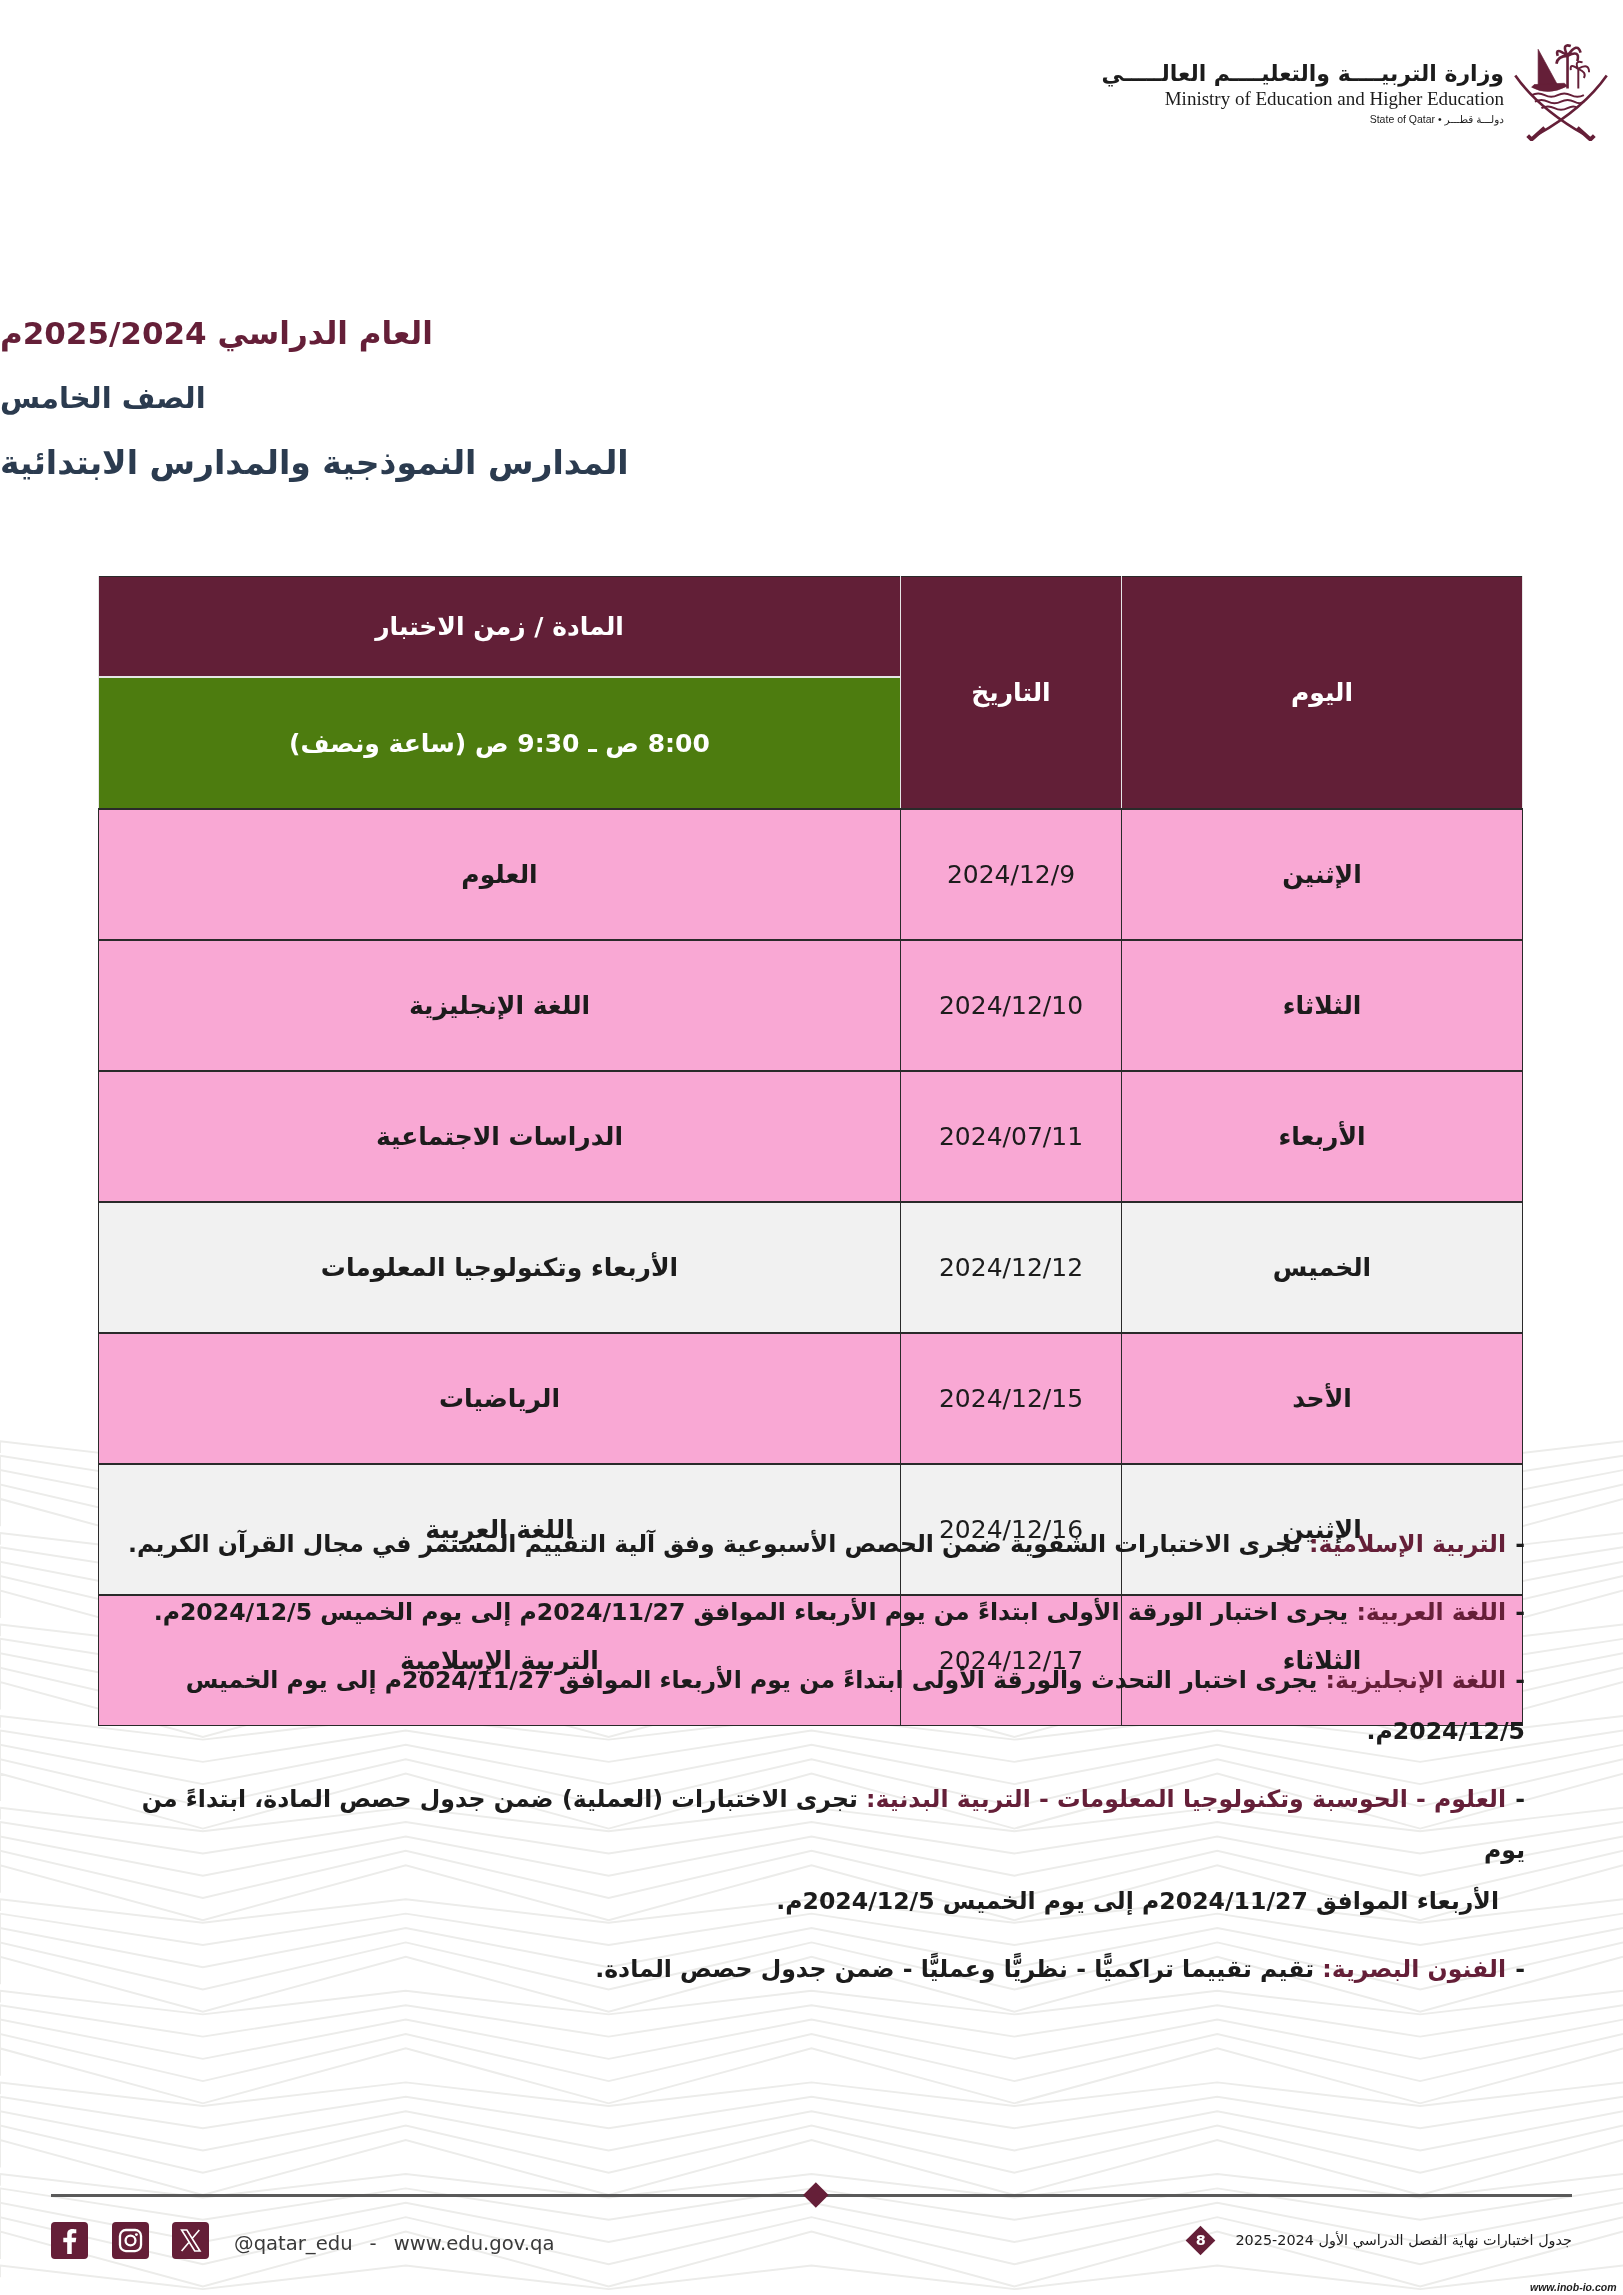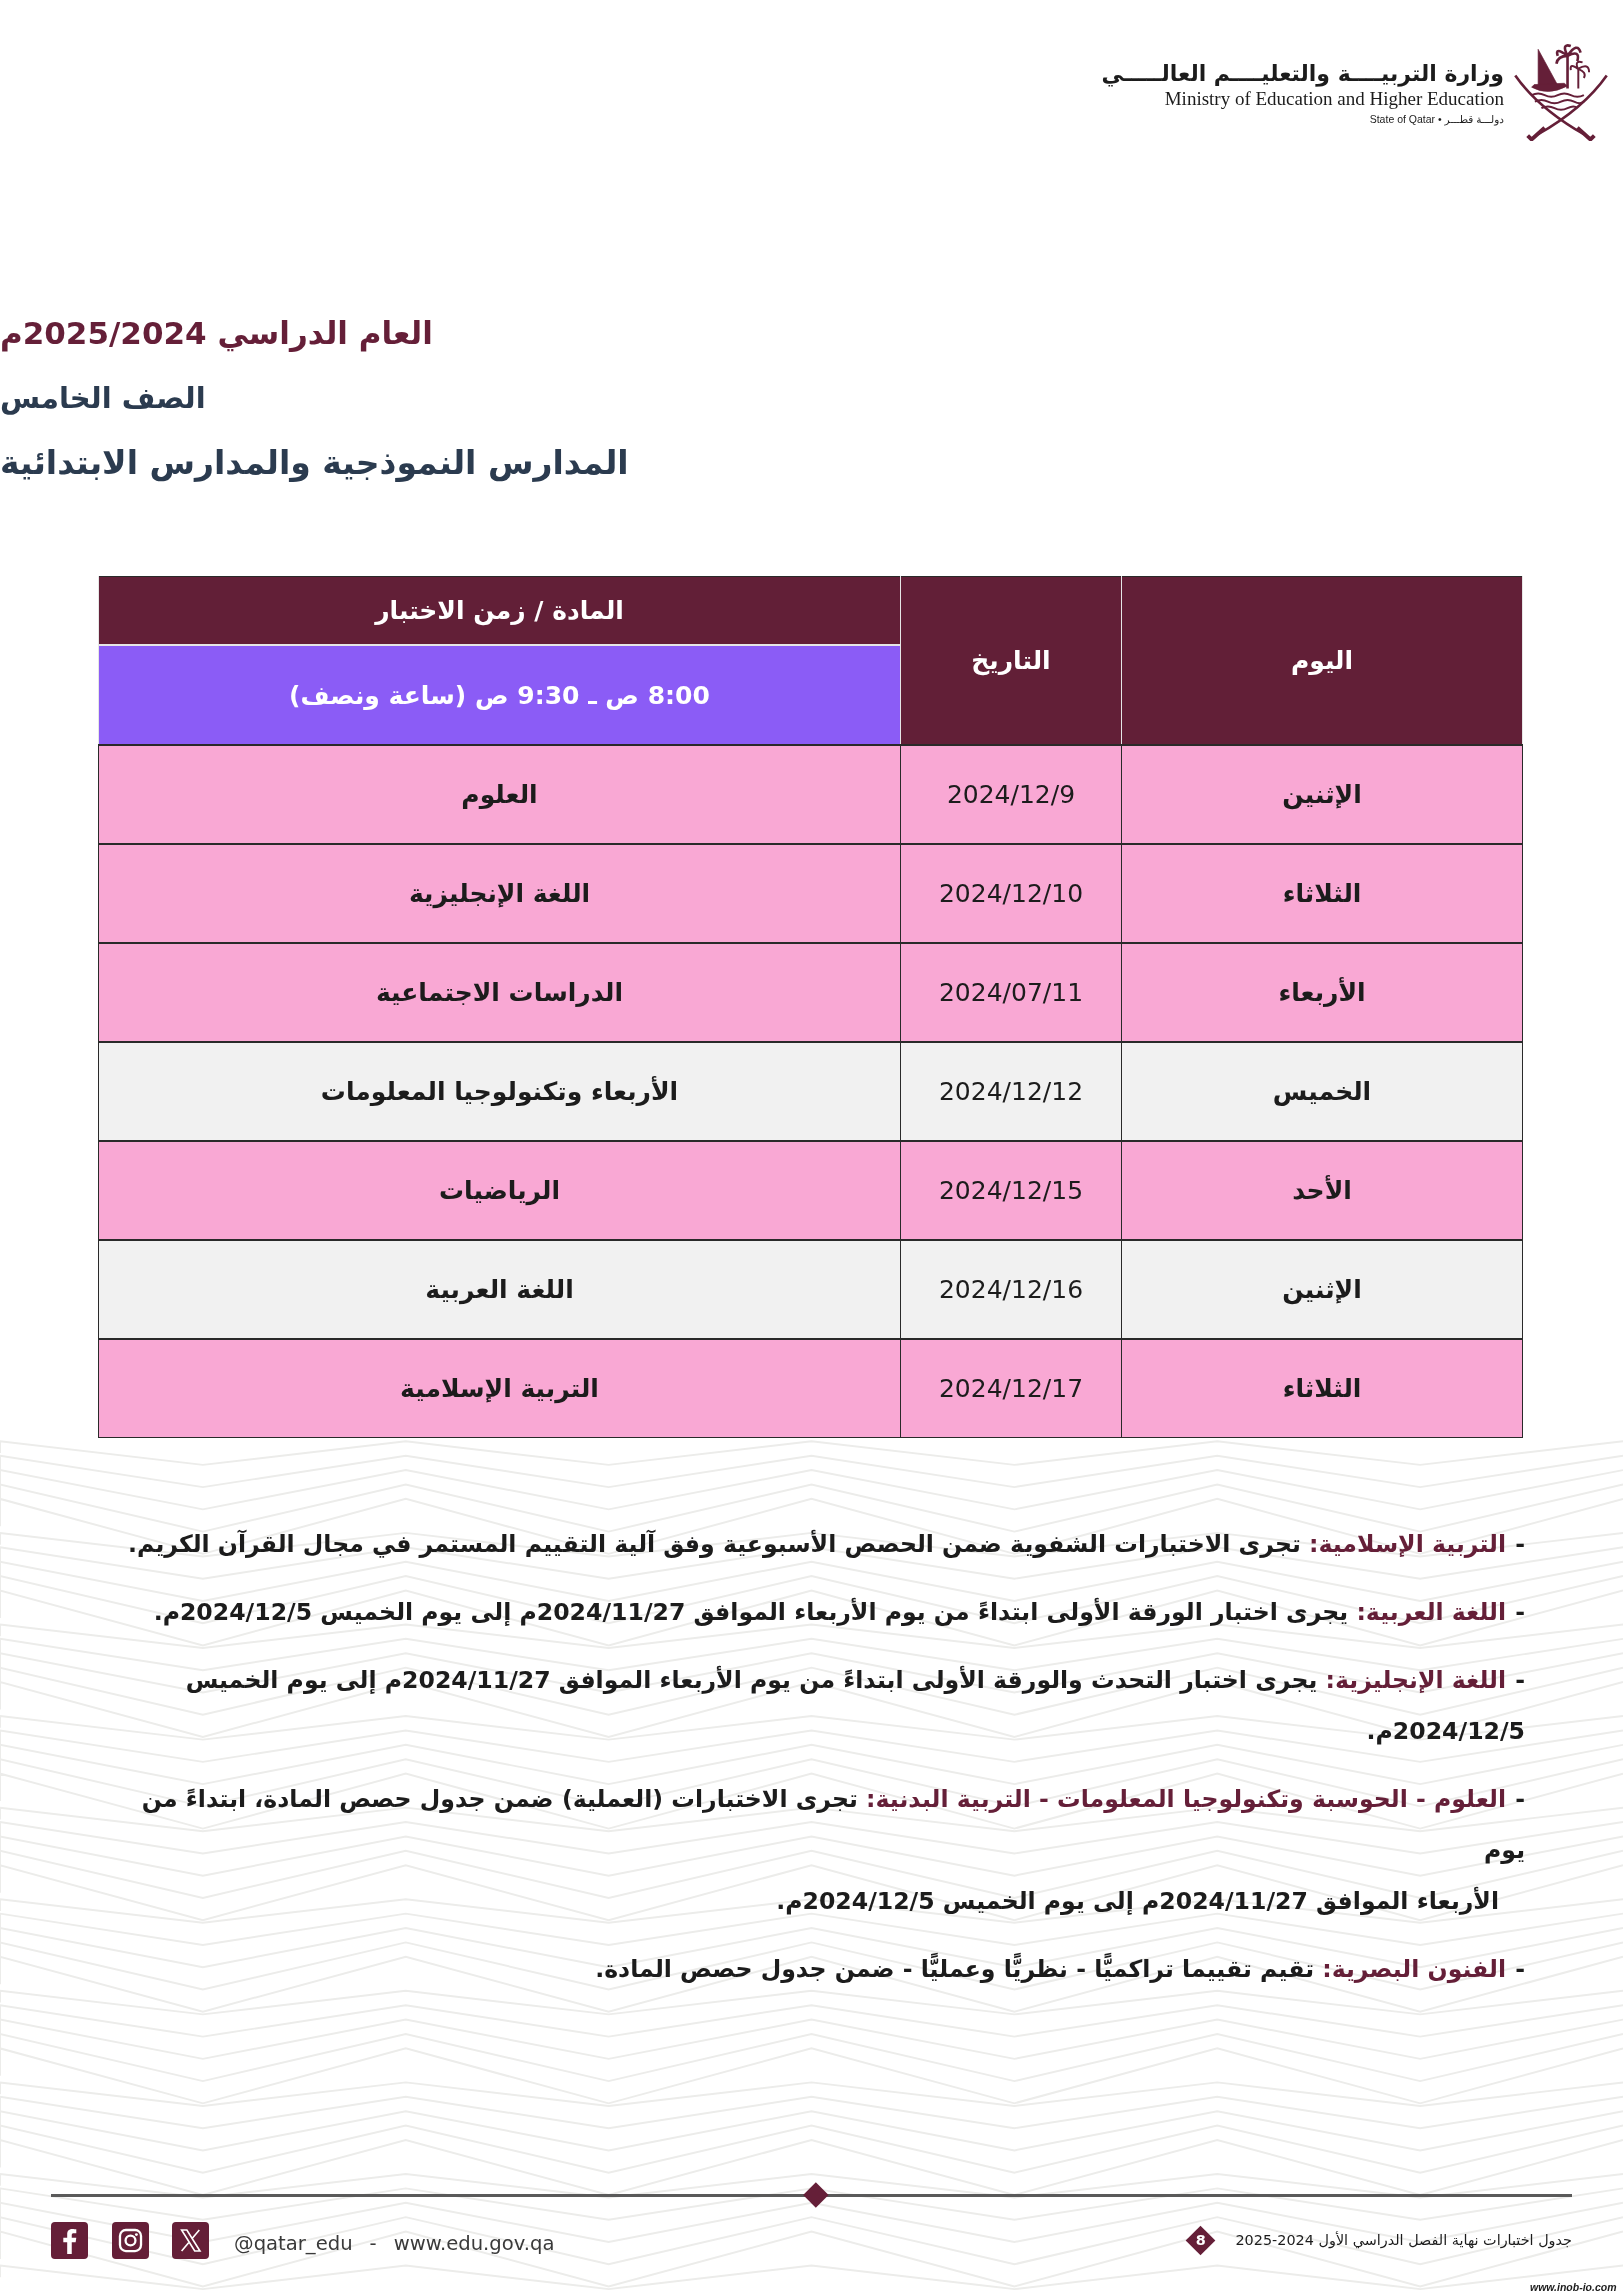--- a/index.html
+++ b/index.html
@@ -29,27 +29,27 @@
     .t2 { font-size: 29px; color: #2b3b4f; height: 64px; line-height: 63px; font-weight: bold; }
     .t3 { font-size: 33px; color: #2b3b4f; line-height: 63px; font-weight: bold; }
 
     
     .schedule {
       left: 98px; top: 576px; width: 1424px;
       border-collapse: collapse; direction: rtl;
       table-layout: fixed;
     }
     .schedule th, .schedule td {
-      text-align: center; vertical-align: middle; padding: 0;
+      text-align: center; vertical-align: middle; padding: 16px;
     }
     .schedule th {
       background: #621f37; color: #ffffff; font-weight: bold; font-size: 25px;
       border-left: 1.3px solid #e6e6e6; border-right: 1.3px solid #e6e6e6;
     }
-    .schedule th.sub-time { background: #8b5cf6; height: 98px; font-size: 25px; border-top: 2px solid #e6e6e6; }
+    .schedule th.sub-time { background: #4d7c0f; height: 98px; font-size: 25px; border-top: 2px solid #e6e6e6; }
     .schedule th.subject-head { height: 67px; }
     .schedule thead { border: 1.3px solid #2a2a2a; }
     .schedule td {
       height: 97px; font-size: 25px; font-weight: bold; color: #1c1c1c;
       border: 1.3px solid #2a2a2a;
       border-top: 2.6px solid #2a2a2a;
       background: #f9a8d4;
     }
     .schedule td.date { font-family: "DejaVu Sans", sans-serif; direction: ltr; font-size: 25px; font-weight: normal; }
     .schedule tr.shaded td { background: #f1f1f1; }

